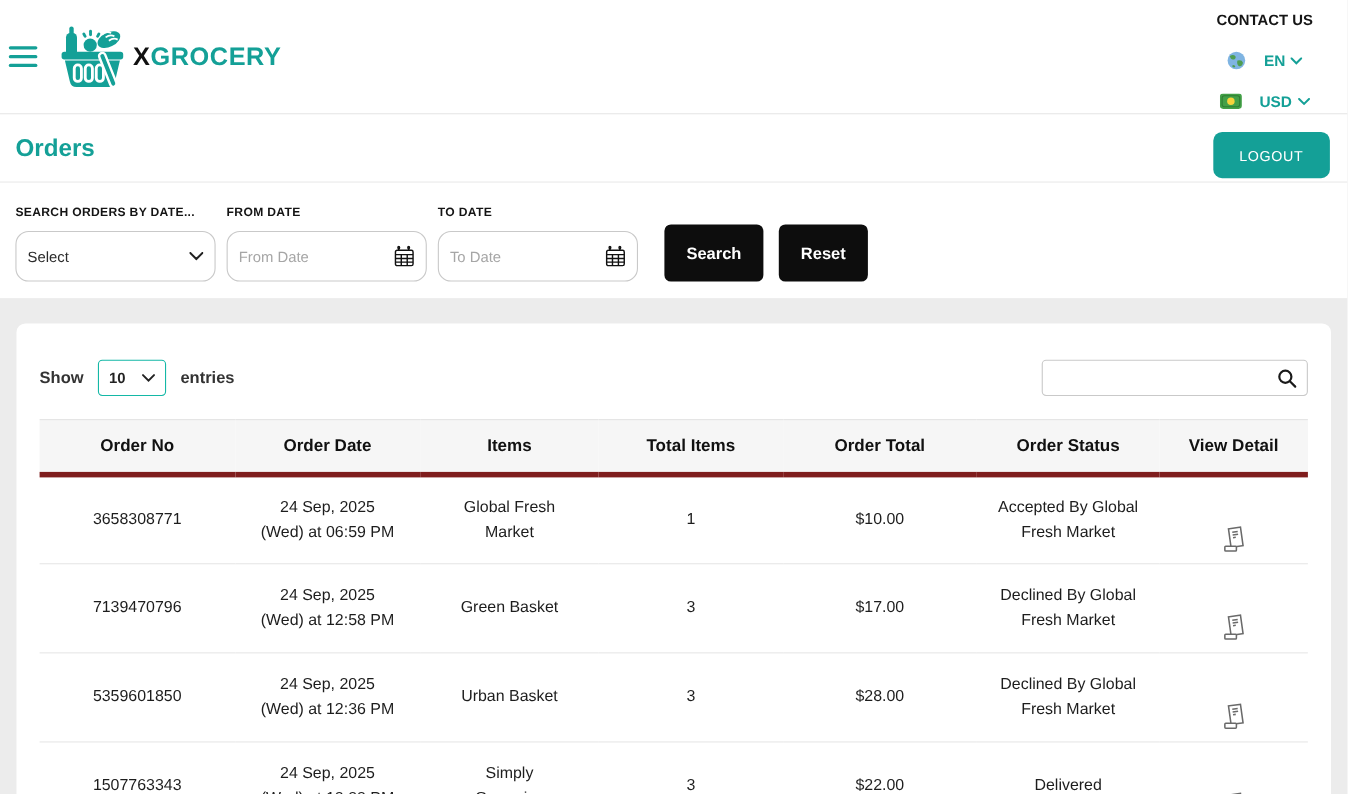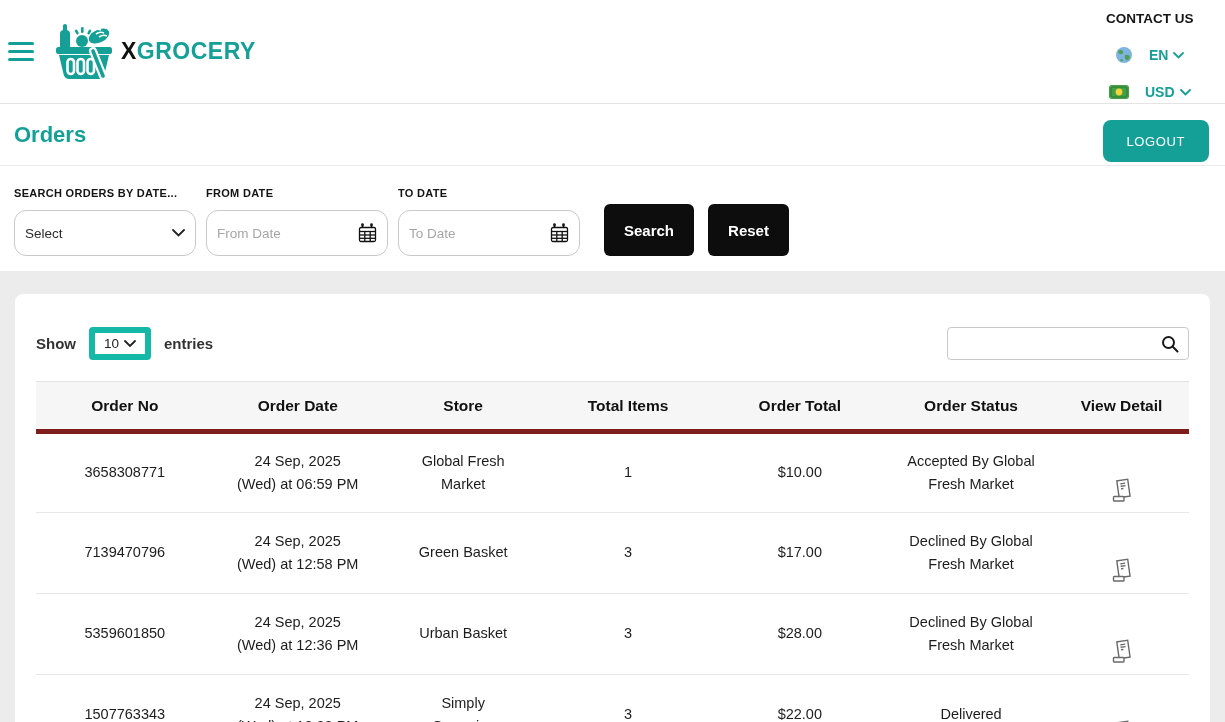--- a/index.html
+++ b/index.html
@@ -54,23 +54,23 @@
   }
 
   
   .table-card{
     margin:23px 15px 0; background:#fff; border-radius:8px 8px 0 0;
     padding:20px 21px; height:460px;
   }
   .table-controls{ display:flex; align-items:center; margin-top:13px; }
   .show-label,.entries-label{ font-size:15px; font-weight:700; color:#333; }
   .page-size-select{
-    width:62px; height:33px; margin:0 13px; border:6px solid #14b8a6; border-radius:4px;
+    width:62px; height:33px; margin:0 13px; border:1px solid #14b8a6; border-radius:4px;
     display:flex; align-items:center; justify-content:space-between; padding:0 9px;
-    font-size:13.5px; color:#222; cursor:pointer;
+    font-size:13.5px; color:#222; cursor:pointer;font-weight:bold;
   }
   .table-search{
     margin-left:auto; width:242px; height:33px; border:1px solid #c9c9c9; border-radius:4px;
     display:flex; align-items:center; padding:0 9px;
   }
   .table-search input{
     border:none; outline:none; flex:1; height:100%; font-size:13.5px; font-family:inherit; background:transparent;
   }
 
   table{ width:100%; border-collapse:collapse; margin-top:21px; table-layout:fixed; }
@@ -262,21 +262,21 @@
         <col style="width:14.1%">
       <col style="width:14.5%">
         <col style="width:15.3%">
         <col style="width:14.4%">
         <col style="width:11.7%">
     </colgroup>
     <thead>
       <tr>
         <th>Order No</th>
         <th>Order Date</th>
-        <th>Store</th>
+        <th>Items</th>
         <th>Total Items</th>
         <th>Order Total</th>
         <th>Order Status</th>
         <th>View Detail</th>
       </tr>
     </thead>
     <tbody>
       <tr>
         <td>3658308771</td>
         <td>24 Sep, 2025

